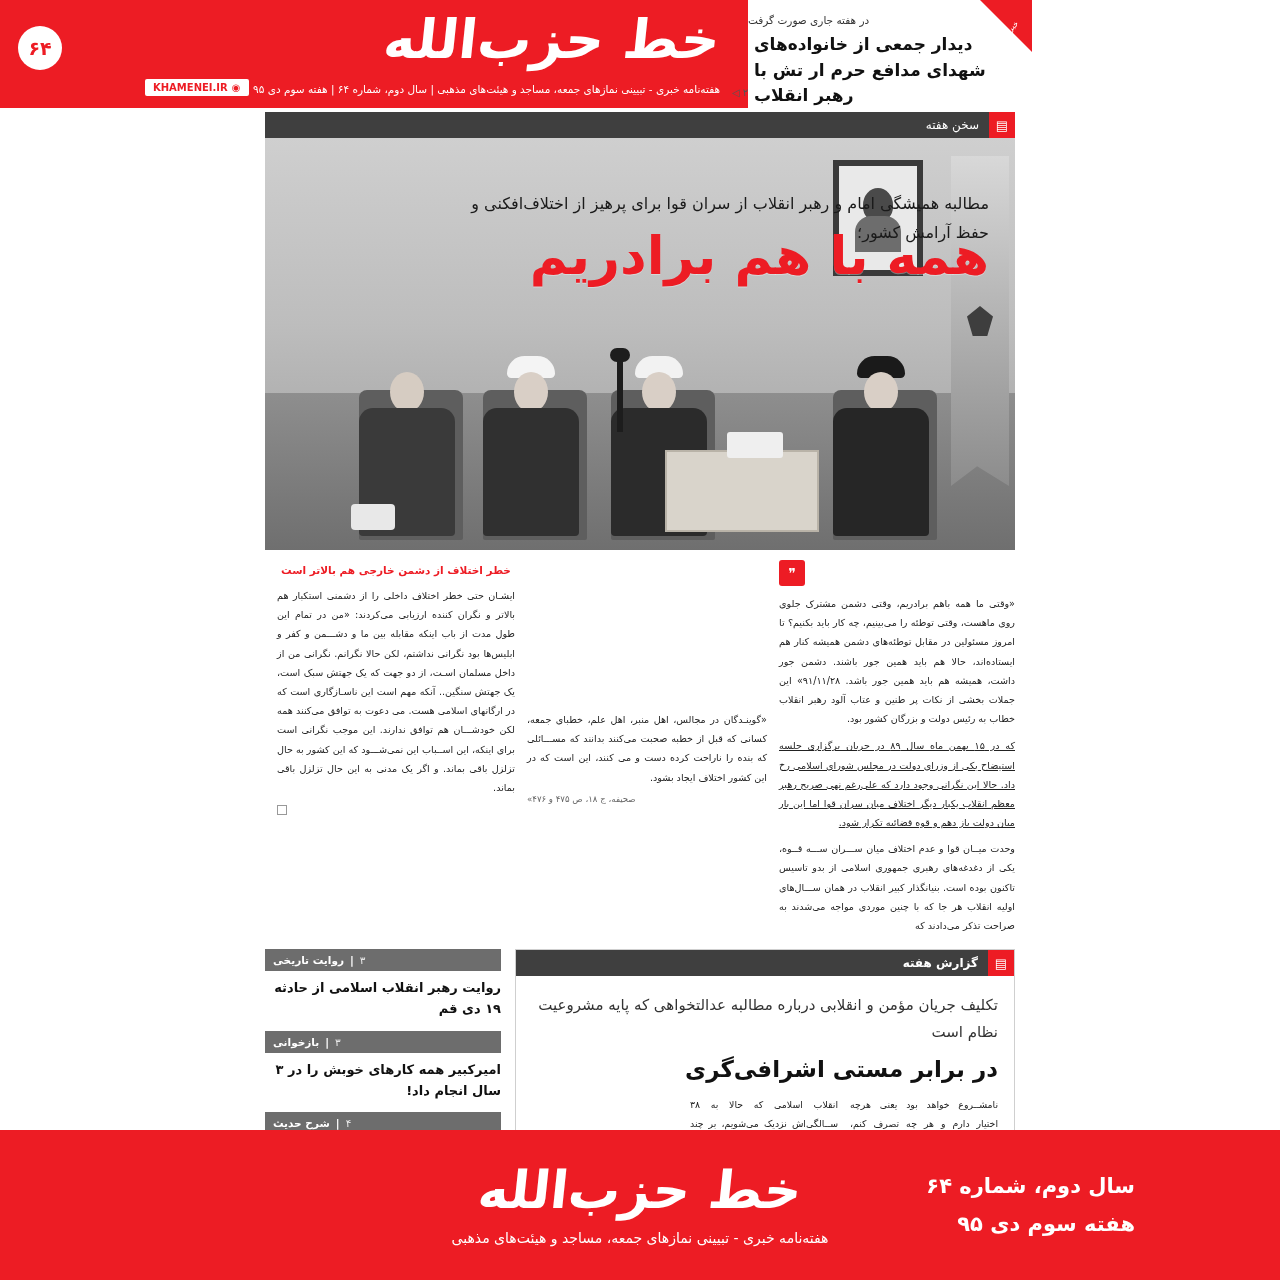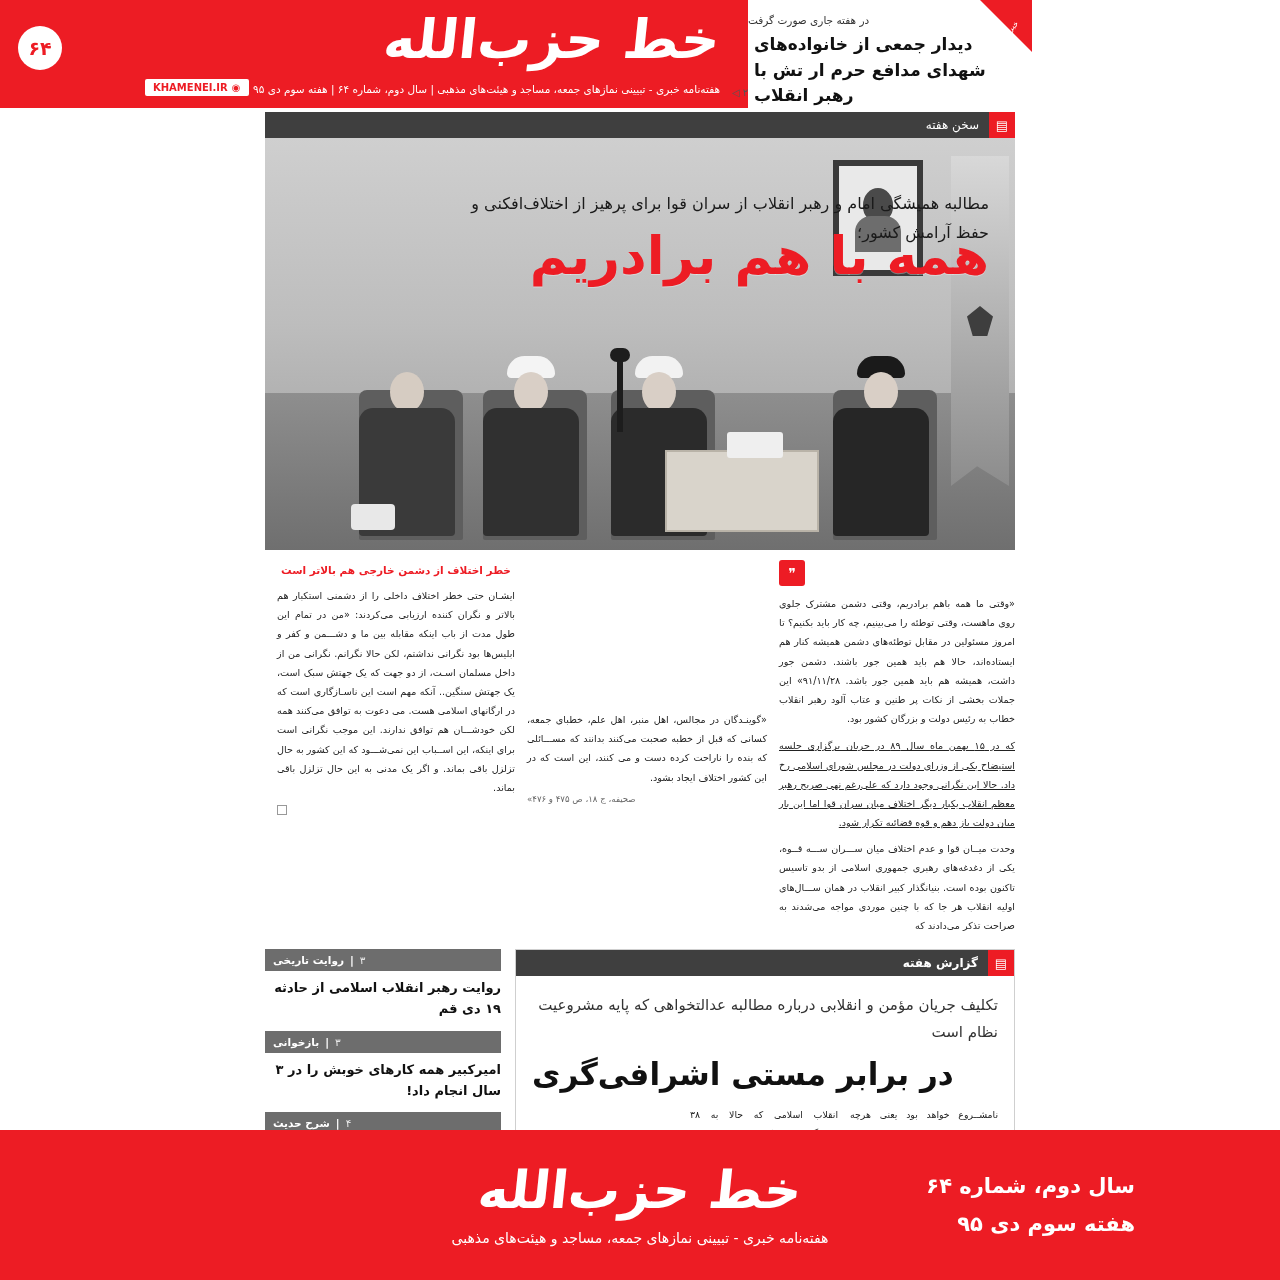--- a/index.html
+++ b/index.html
@@ -166,21 +166,21 @@
     display:flex;align-items:center;justify-content:flex-end;padding:0 8px;gap:6px;
   }
   .idx-bar .pg{opacity:.85;font-weight:normal;}
   .idx-title{font-size:13px;font-weight:bold;text-align:right;margin-top:7px;line-height:1.6;color:#111;}
 
   .rep-head{width:498px;height:26px;background:#3f3f3f;display:flex;align-items:center;}
   .rep-head .sq{width:26px;height:26px;background:#ed1c24;color:#fff;display:flex;align-items:center;justify-content:center;font-size:13px;}
   .rep-head .lbl{color:#fff;font-size:12px;font-weight:bold;padding:0 10px;}
   .rep-body{padding:16px 16px 12px;}
   .rep-kicker{font-size:15px;color:#333;text-align:right;line-height:1.8;}
-  .rep-title{font-size:31px;font-weight:bold;text-align:left;margin:10px 0 14px;color:#111;letter-spacing:-1px;}
+  .rep-title{font-size:23px;font-weight:bold;text-align:right;margin:10px 0 14px;color:#111;letter-spacing:-1px;}
   .rep-cols{display:flex;gap:12px;}
   .rep-col{width:148px;font-size:9.4px;line-height:2;text-align:justify;color:#222;}
 
   
   .bottom{position:absolute;left:0;bottom:0;width:1280px;height:150px;background:#ed1c24;color:#fff;}
   .bt-logo{
     position:absolute;left:50%;transform:translateX(-50%) skewX(-6deg);
     top:30px;font-size:52px;font-weight:bold;letter-spacing:-2px;
   }
   .bt-sub{

